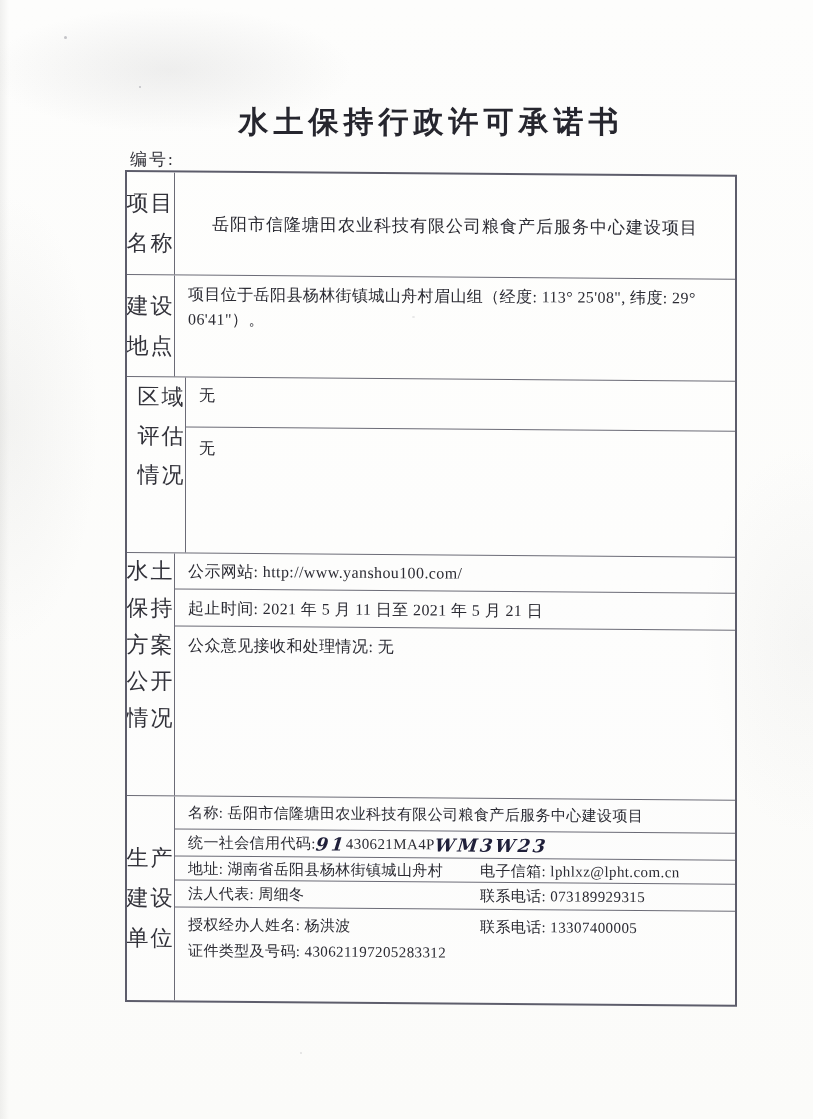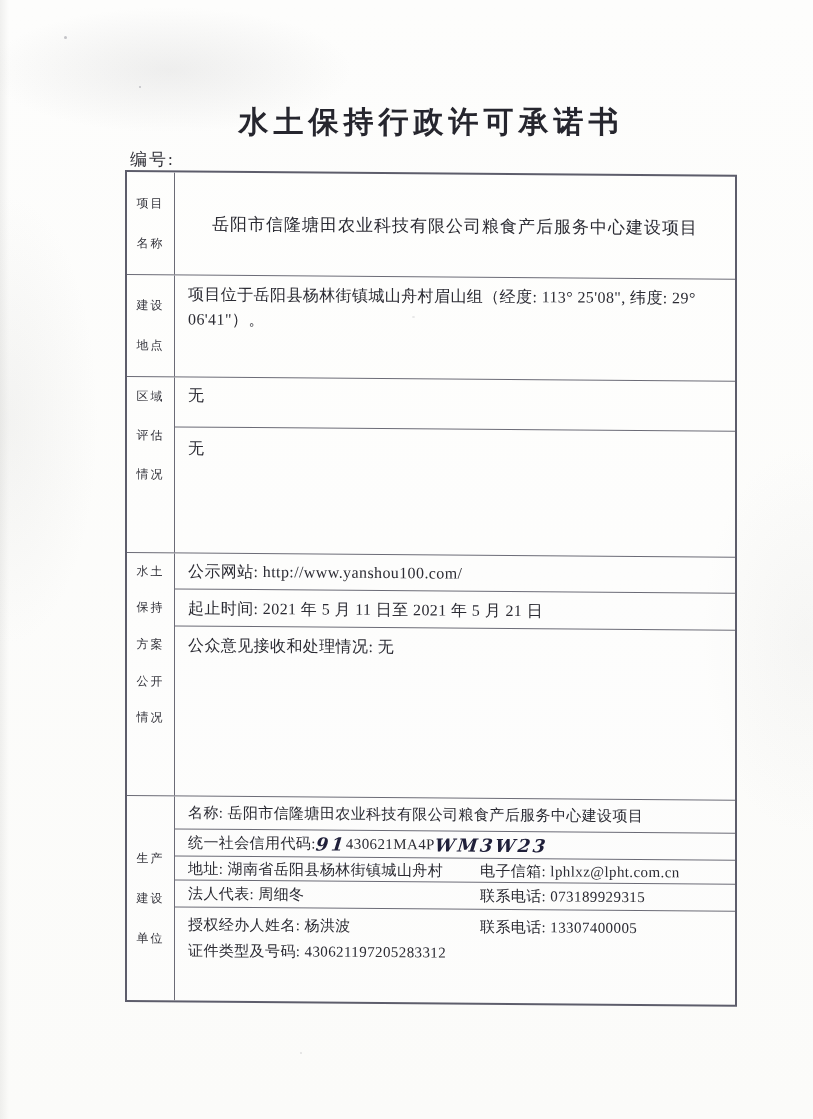--- a/index.html
+++ b/index.html
@@ -28,21 +28,21 @@
     box-sizing:border-box;border:2px solid #5d5d6b;
     transform:skewY(0.45deg);transform-origin:0 0;
     display:flex;flex-direction:column;overflow:hidden;
     background:rgba(255,255,255,0.35);
   }
   .row{display:flex;flex:none;}
   .row + .row{border-top:1px solid #6b6b76;}
   .labelcell{
     width:47px;flex:none;border-right:1px solid #6b6b76;
     display:flex;flex-direction:column;align-items:center;justify-content:center;
-    font-size:12px;letter-spacing:2px;color:#32323a;
+    font-size:22px;letter-spacing:2px;color:#32323a;
   }
   .lbl{height:40px;display:flex;align-items:center;justify-content:center;white-space:nowrap;}
   .contentcol{flex:1;display:flex;flex-direction:column;min-width:0;}
   .sub{box-sizing:border-box;flex:none;}
   .sub + .sub{border-top:1px solid #6b6b76;}
   .cell-center{display:flex;align-items:center;}
   .txt{font-size:16px;line-height:25px;letter-spacing:0.4px;}
   .pad{padding-left:13px;padding-right:10px;}
   .small .txt,.small{font-size:15px;line-height:24px;}
   .twocol{display:flex;}
@@ -86,21 +86,21 @@
         <div class="lbl">地点</div>
       </div>
       <div class="contentcol">
         <div class="sub pad" style="flex:1;padding-top:6px;">
           <span class="txt">项目位于岳阳县杨林街镇城山舟村眉山组（经度: 113° 25'08", 纬度: 29° 06'41"）。</span>
         </div>
       </div>
     </div>
 
     <div class="row" style="height:175px;">
-      <div class="labelcell" style="padding-bottom:58px;">
+      <div class="labelcell" style="padding-bottom:58px;padding-left:11px;">
         <div class="lbl">区域</div>
         <div class="lbl">评估</div>
         <div class="lbl">情况</div>
       </div>
       <div class="contentcol">
         <div class="sub pad" style="height:49px;padding-top:5px;">
           <span class="txt">无</span>
         </div>
         <div class="sub pad" style="flex:1;padding-top:8px;">
           <span class="txt">无</span>

